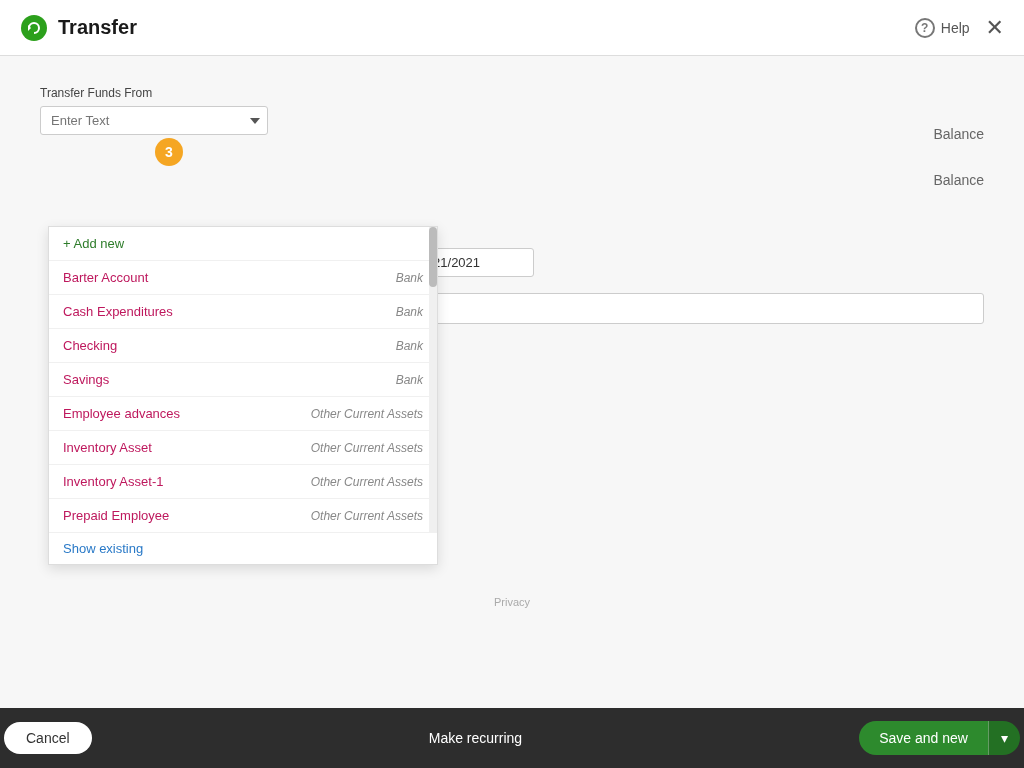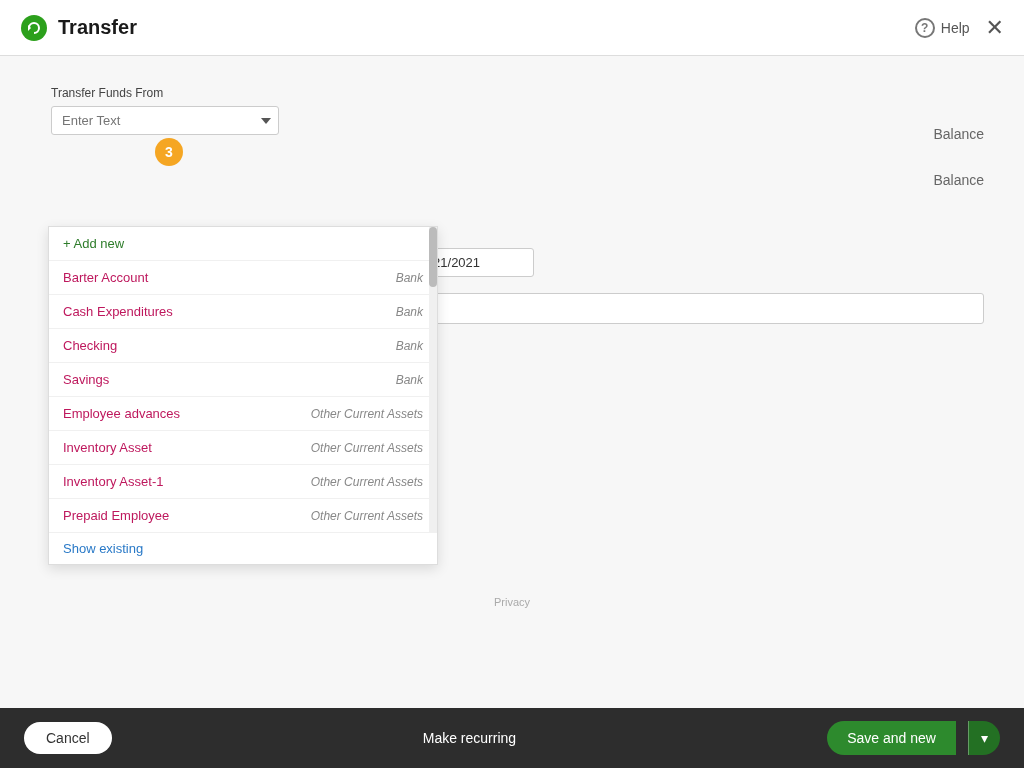--- a/index.html
+++ b/index.html
@@ -80,21 +80,20 @@
       background: #f7f7f7;
       padding: 30px 40px;
       position: relative;
       overflow: hidden;
     }
 
     
     .form-row {
       display: flex;
       gap: 40px;
-      margin-left: 11px;
     }
     .form-col {
       flex: 1;
     }
 
     .field-label {
       font-size: 12px;
       color: #444;
       margin-bottom: 6px;
       font-weight: 500;
@@ -261,40 +260,39 @@
       color: #aaa;
     }
 
     
     .footer {
       background: #2d2d2d;
       height: 60px;
       display: flex;
       align-items: center;
       justify-content: space-between;
-      padding: 0 24px;
+      padding: 0 4px;
     }
     .cancel-btn {
       background: #fff;
       border: none;
       border-radius: 20px;
       padding: 8px 22px;
       font-size: 14px;
       color: #333;
       cursor: pointer;
       font-weight: 500;
     }
     .make-recurring-text {
       color: #fff;
       font-size: 14px;
     }
     .save-new-wrapper {
       display: flex;
       align-items: flex-end;
-      gap: 12px;
     }
     .save-new-btn {
       background: #2d8a2d;
       color: #fff;
       border: none;
       border-radius: 20px 0 0 20px;
       padding: 9px 20px;
       font-size: 14px;
       font-weight: 500;
       cursor: pointer;

